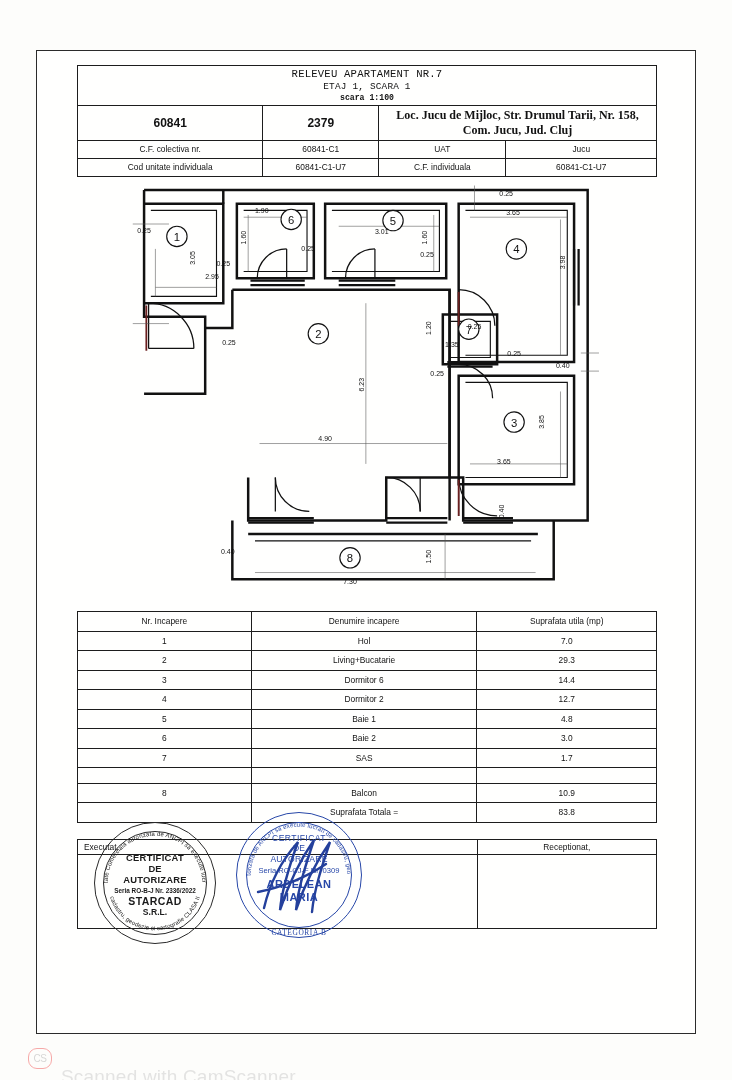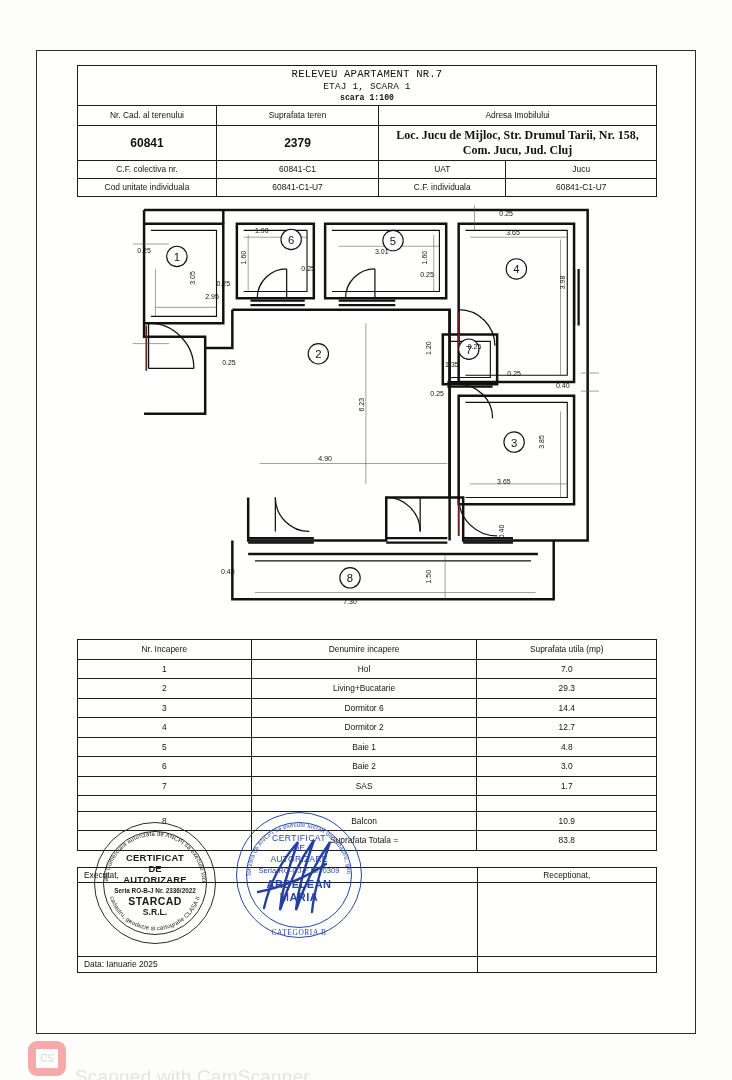--- a/index.html
+++ b/index.html
@@ -58,21 +58,21 @@
 
   
   .plan-wrap{
     position:relative;
     height:430px;
     margin-top:4px;
   }
   .plan{position:absolute;left:0;top:0;}
 
   
-  .sched{margin-top:8px;padding-left:44px;}
+  .sched{padding-left:44px;}
   .sched td{height:14.5px;font-size:8.4px;}
   .sched .c1{width:30%;}
   .sched .c2{width:39%;}
   .sched .c3{width:31%;}
   .blankrow td{height:9px;border-left:1px solid #1d1d1d;border-right:1px solid #1d1d1d;border-top:1px solid #1d1d1d;border-bottom:1px solid #1d1d1d;}
 
   
   .sig{margin-top:16px;}
   .sig td{font-size:8.4px;}
   .sig .lbl{height:15px;}
@@ -153,21 +153,21 @@
   }
 
   
   .cam{
     position:absolute;left:28px;top:1028px;
     display:flex;align-items:center;gap:9px;
     opacity:.45;
   }
   .cs-logo{
     width:22px;height:19px;
-    border:8px solid #ef4444;border-radius:9px;
+    border:1px solid #ef4444;border-radius:9px;
     display:flex;align-items:center;justify-content:center;
     font-family:"Liberation Sans", sans-serif;
     font-size:10px;font-weight:normal;color:#a8a8a8;
     letter-spacing:-.5px;
   }
   .cam-txt{
     font-family:"Liberation Sans", sans-serif;
     font-size:19px;color:#c4c4c4;letter-spacing:.2px;margin-top:38px;
   }
 </style>
@@ -178,25 +178,20 @@
   <div class="inner">
 
     <table class="doc">
       <tbody>
           <tr>
         <td colspan="4" class="titlecell">
           <div class="t1">RELEVEU APARTAMENT  NR.7</div>
           <div class="t2">ETAJ 1, SCARA 1</div>
           <div class="t3">scara 1:100</div>
         </td>
-      </tr>
-      <tr class="hdr-row">
-        <td style="width:24%">Nr. Cad. al terenului</td>
-        <td style="width:28%">Suprafata teren</td>
-        <td colspan="2" style="width:48%">Adresa Imobilului</td>
       </tr>
       <tr class="val-row">
         <td>60841</td>
         <td>2379</td>
         <td colspan="2" class="addr">Loc. Jucu de Mijloc, Str. Drumul Tarii, Nr. 158, Com. Jucu, Jud. Cluj</td>
       </tr>
       <tr class="sm-row">
         <td>C.F. colectiva nr.</td>
         <td>60841-C1</td>
         <td style="width:22%">UAT</td>
@@ -426,24 +421,20 @@
     <table class="doc sig">
       <tbody>
           <tr class="lbl">
         <td class="left">Executat,</td>
         <td class="right ctr">Receptionat,</td>
       </tr>
       <tr class="big">
         <td class="left">&nbsp;</td>
         <td class="right">&nbsp;</td>
       </tr>
-      <tr class="date">
-        <td class="left">Data: Ianuarie 2025</td>
-        <td class="right">&nbsp;</td>
-      </tr>
     </tbody>
       </table>
 
   </div>
 </div>
 
 <div class="stamp" id="stamp-starcad">
   <div class="ring2"></div>
   <svg class="arc-text" viewBox="0 0 122 122">
     <defs>

